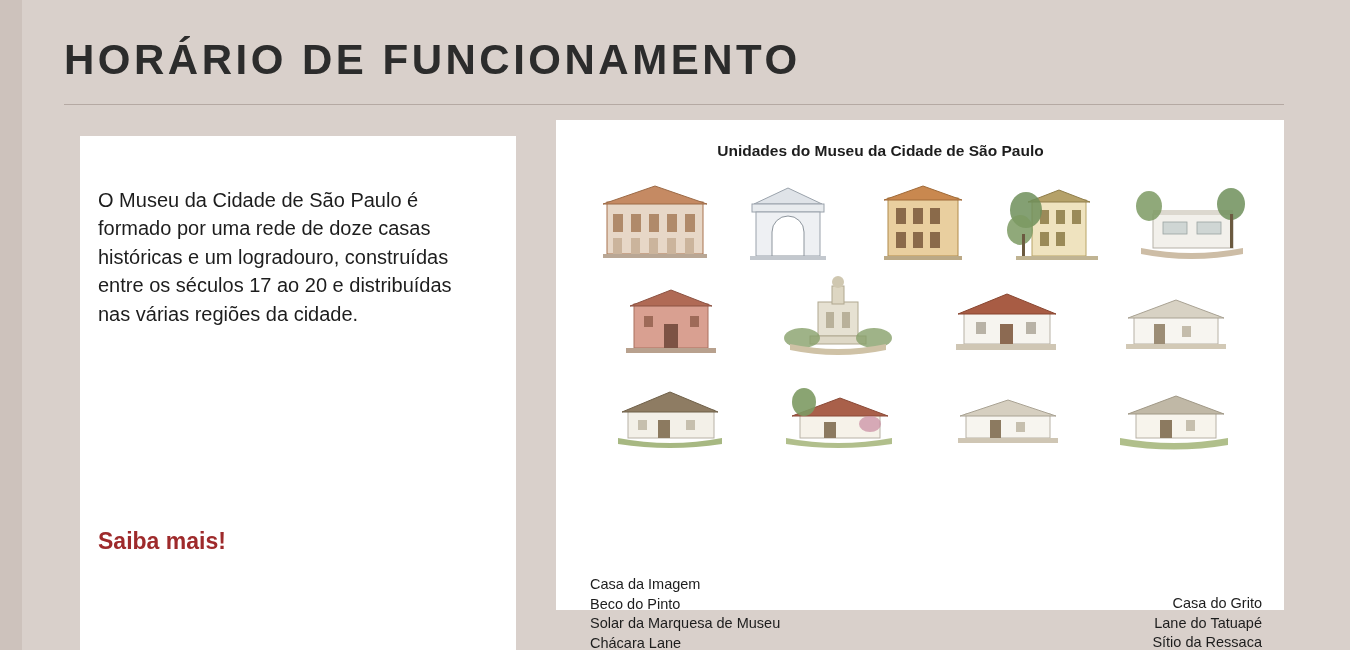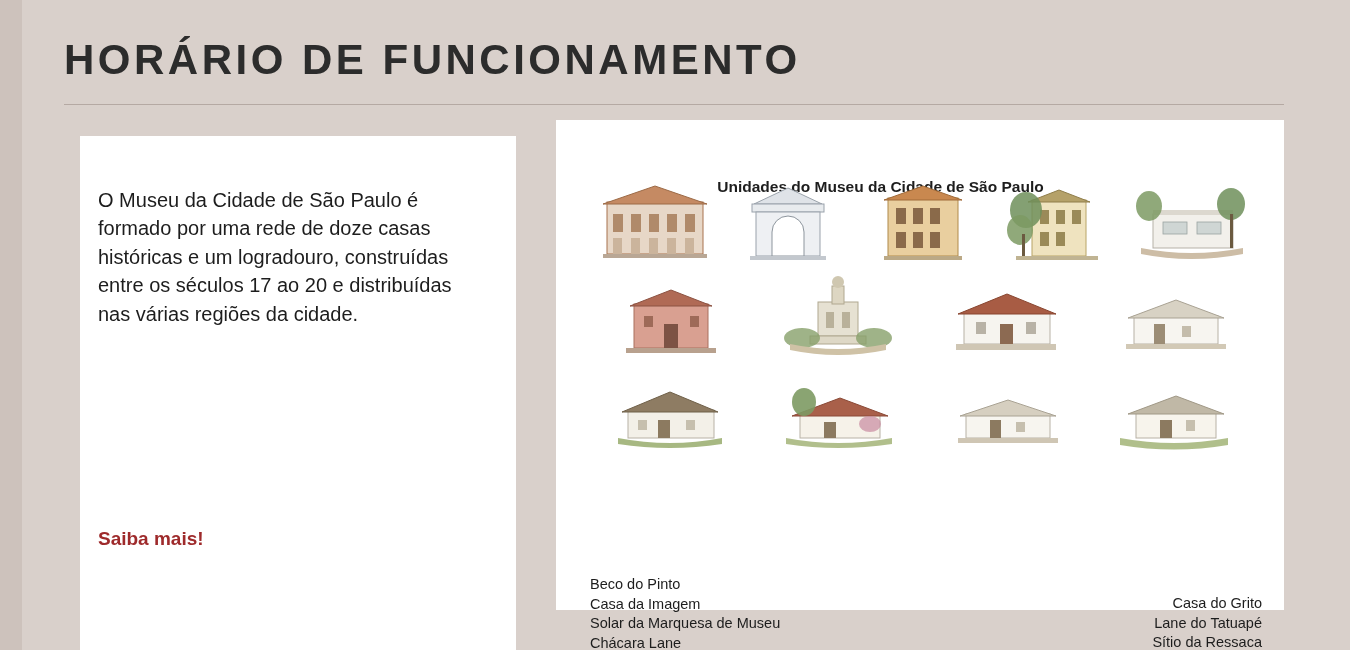--- a/index.html
+++ b/index.html
@@ -68,21 +68,21 @@
     width: 370px;
     font-size: 19px;
     line-height: 1.42;
     font-weight: bold;
     color: #1d1d1d;
   }
   .left-card .more-link {
     position: absolute;
     left: 18px;
     top: 392px;
-    font-size: 19px;
+    font-size: 23px;
     font-weight: bold;
     color: #9e2a2b;
     text-decoration: none;
     cursor: pointer;
   }
   
   .right-card {
     position: absolute;
     left: 556px;
     top: 120px;
@@ -92,21 +92,20 @@
   }
   .right-card .card-title {
     position: absolute;
     top: 22px;
     left: 0;
     width: 649px;
     text-align: center;
     font-size: 15.5px;
     font-weight: bold;
     color: #1d1d1d;
-    margin-top: 36px;
   }
   .gallery {
     position: absolute;
     left: 30px;
     top: 52px;
     width: 672px;
     height: 282px;
   }
   .grid-row {
     display: flex;
@@ -311,22 +310,22 @@
             <rect x="50" y="58" width="12" height="18" fill="#8c7a60"></rect>
             <rect x="76" y="58" width="9" height="11" fill="#c6bfae"></rect>
             <path d="M10 76 Q64 86 118 76 L118 83 Q64 92 10 83 Z" fill="#a7b87e" opacity="0.9"></path>
           </svg>
         </div>
       </div>
 
     </div>
 
     <div class="names-left">
+      <div>Casa da Imagem</div>
       <div>Beco do Pinto</div>
-      <div>Casa da Imagem</div>
       <div>Solar da Marquesa de Museu</div>
       <div>Chácara Lane</div>
 
     </div>
 
     <div class="names-right">
       <div>Casa do Grito</div>
       <div>Lane do Tatuapé</div>
       <div>Sítio da Ressaca</div>
 

